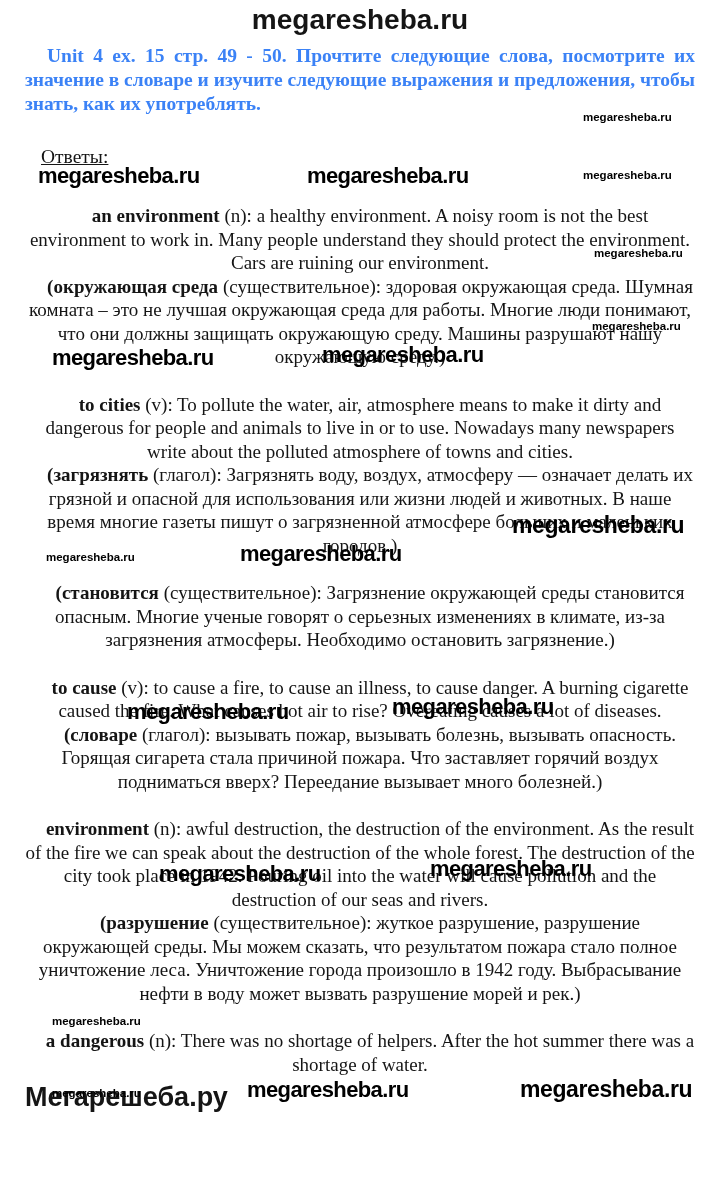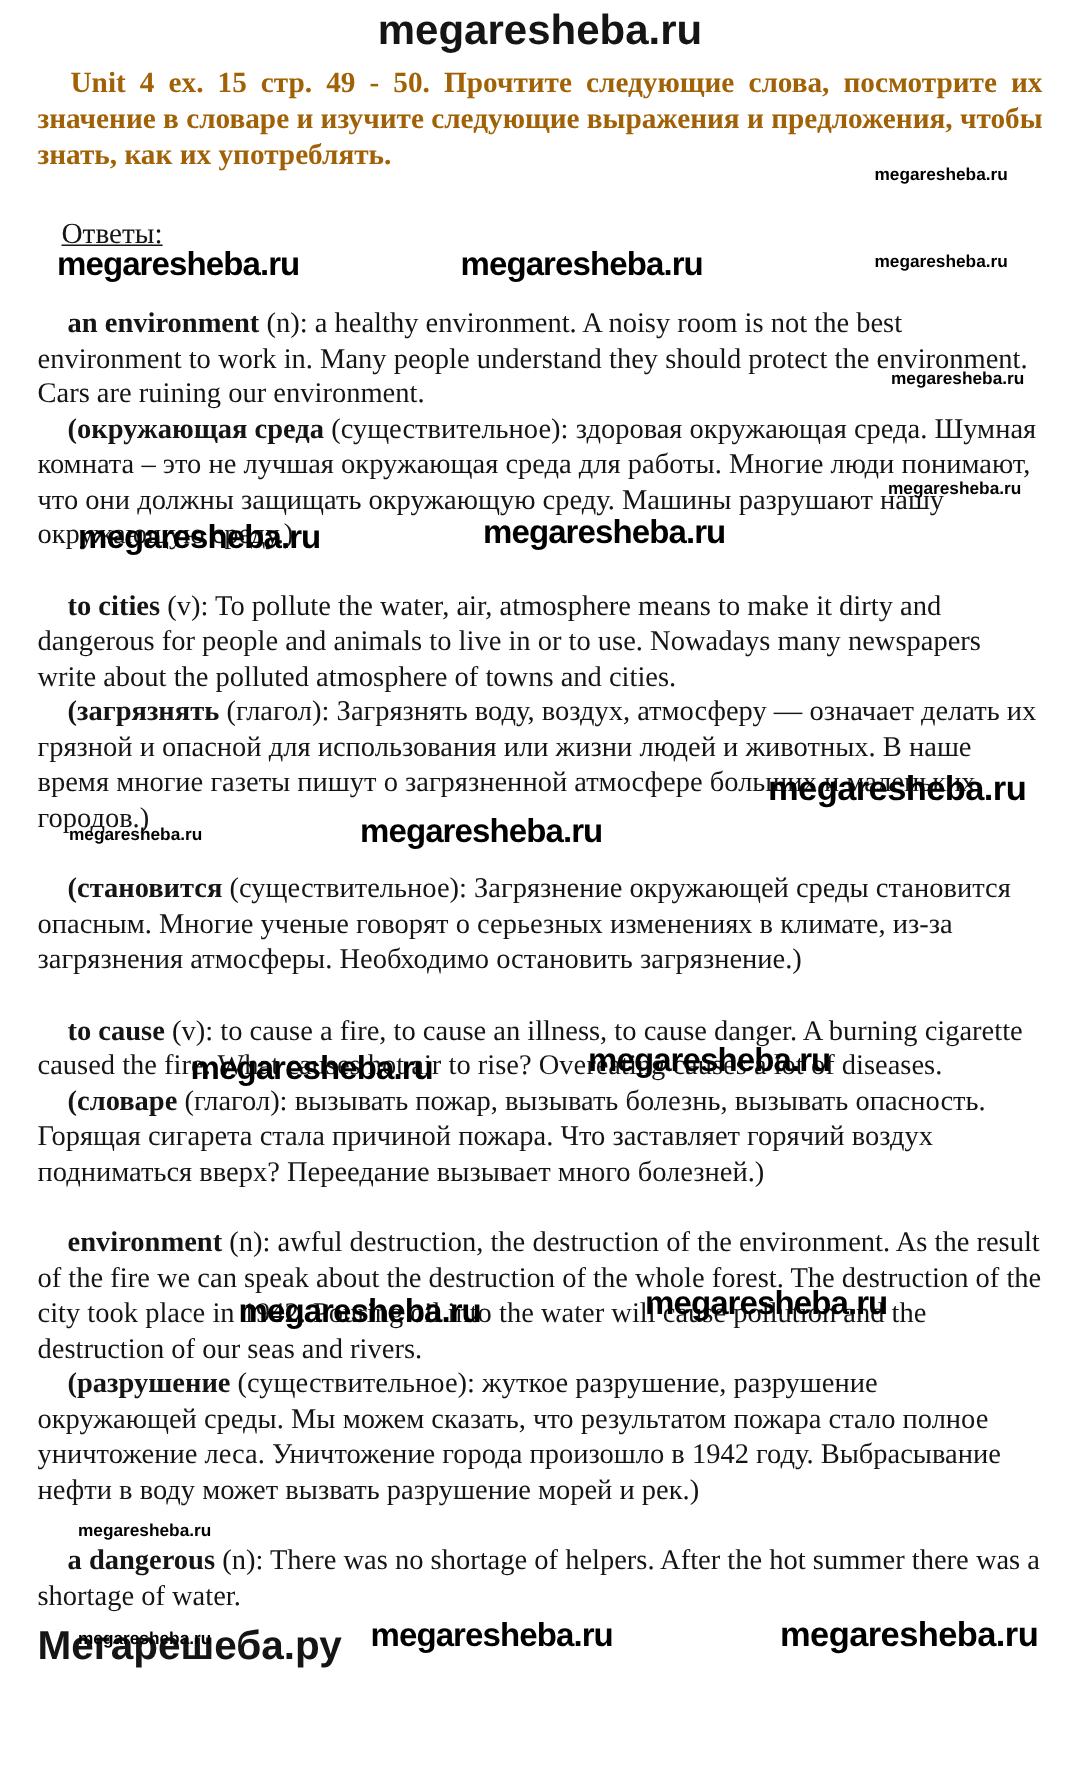--- a/index.html
+++ b/index.html
@@ -19,40 +19,41 @@
   .site-header {
     margin-top: 4px;
     text-align: center;
     font-family: "Liberation Sans", sans-serif;
     font-weight: bold;
     font-size: 28px;
     line-height: 32px;
   }
   .instruction {
     margin: 8px 0 0 0;
-    color: #a16207;
+    color: #3b82f6;
     font-weight: bold;
     font-size: 19.5px;
     line-height: 24px;
     text-indent: 22px;
     text-align: justify;
   }
   .answers {
     margin: 29px 0 16px 16px;
     font-size: 19.5px;
     line-height: 24px;
     text-decoration: underline;
     display: inline-block;
   }
   .entries-start { height: 19px; }
   .entry p {
     margin: 0;
     font-size: 19px;
     line-height: 23.5px;
     text-indent: 20px;
+    text-align: center;
   }
   .gap { height: 24px; }
   b.term { font-weight: bold; }
   .wm {
     position: absolute;
     font-family: "Liberation Sans", sans-serif;
     font-weight: bold;
     white-space: nowrap;
     color: #000;
   }

